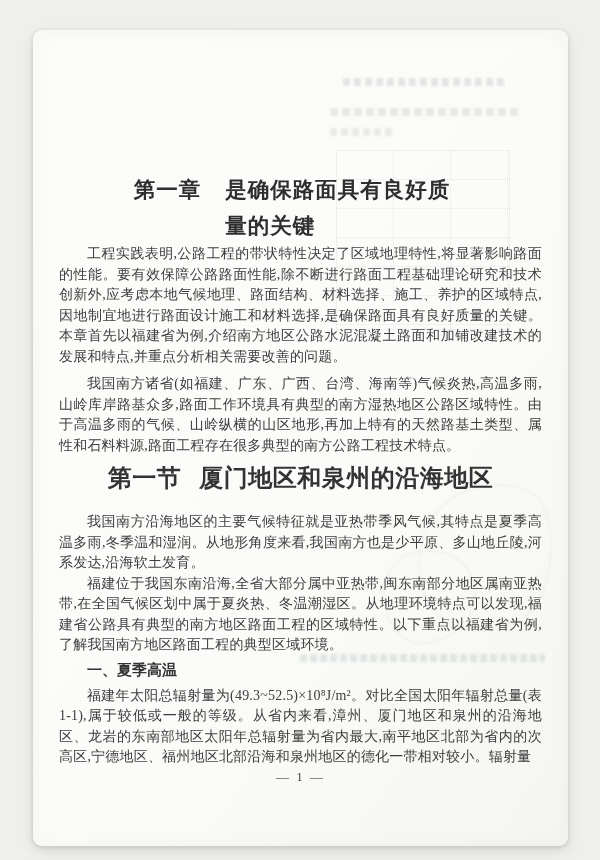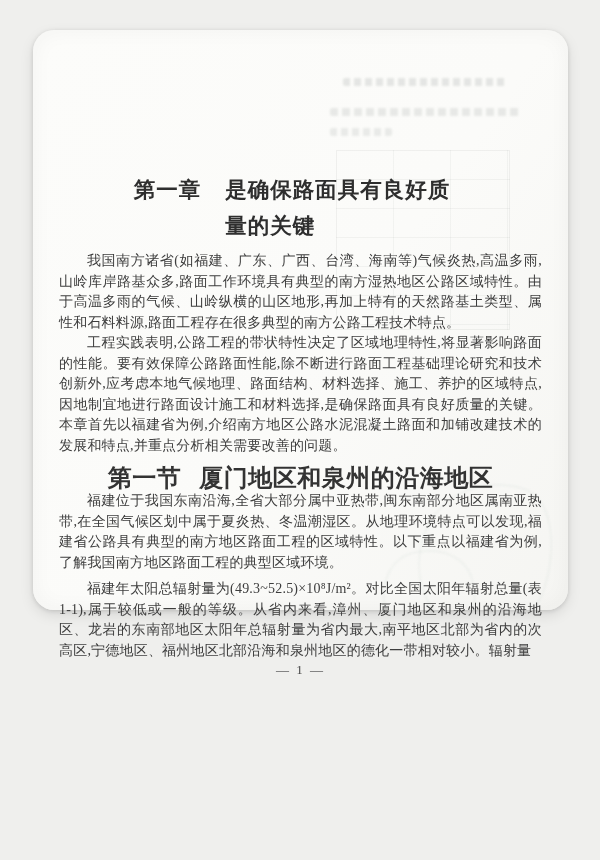--- a/index.html
+++ b/index.html
@@ -3,24 +3,24 @@
 <meta charset="utf-8">
 <style>
   html,body{margin:0;padding:0;}
   body{
     width:600px;height:860px;overflow:hidden;
     background:#efefed;
     font-family:"Liberation Serif","DejaVu Serif",serif;
   }
   .canvas{position:relative;width:600px;height:860px;}
   .paper{
-    position:absolute;left:33px;top:30px;width:535px;height:580px;
+    position:absolute;left:33px;top:30px;width:535px;height:816px;
     box-sizing:border-box;
     background:linear-gradient(125deg,#fcfcfa 0%,#fbfbf9 55%,#f5f5f2 100%);
-    border-radius:21px;
+    border-radius:9px;
     box-shadow:0 1px 4px rgba(0,0,0,.13),0 5px 14px rgba(0,0,0,.10),
                inset 0 0 22px rgba(60,60,50,.04);
   }
   .content{position:relative;z-index:2;padding:0 26px;}
   
   .chapter{
     margin:142px 0 0 0;display:flex;justify-content:center;gap:24px;
     font-size:21.5px;line-height:36px;font-weight:bold;color:#2e2e2e;
     letter-spacing:1px;
   }
@@ -90,32 +90,34 @@
       <div class="bl bl-text t4"></div>
     </div>
 
     <div class="content">
 
       <h1 class="chapter">
         <span class="ch-label">第一章</span>
         <span class="ch-title">是确保路面具有良好质量的关键</span>
       </h1>
 
+      <p class="body-p">工程实践表明,公路工程的带状特性决定了区域地理特性,将显著影响路面的性能。要有效保障公路路面性能,除不断进行路面工程基础理论研究和技术创新外,应考虑本地气候地理、路面结构、材料选择、施工、养护的区域特点,因地制宜地进行路面设计施工和材料选择,是确保路面具有良好质量的关键。本章首先以福建省为例,介绍南方地区公路水泥混凝土路面和加铺改建技术的发展和特点,并重点分析相关需要改善的问题。</p>
+
       <p class="body-p p-first">我国南方诸省(如福建、广东、广西、台湾、海南等)气候炎热,高温多雨,山岭库岸路基众多,路面工作环境具有典型的南方湿热地区公路区域特性。由于高温多雨的气候、山岭纵横的山区地形,再加上特有的天然路基土类型、属性和石料料源,路面工程存在很多典型的南方公路工程技术特点。</p>
-
-      <p class="body-p">工程实践表明,公路工程的带状特性决定了区域地理特性,将显著影响路面的性能。要有效保障公路路面性能,除不断进行路面工程基础理论研究和技术创新外,应考虑本地气候地理、路面结构、材料选择、施工、养护的区域特点,因地制宜地进行路面设计施工和材料选择,是确保路面具有良好质量的关键。本章首先以福建省为例,介绍南方地区公路水泥混凝土路面和加铺改建技术的发展和特点,并重点分析相关需要改善的问题。</p>
 
       <h2 class="section">
         <span class="sec-label">第一节</span>
         <span class="sec-title">厦门地区和泉州的沿海地区</span>
       </h2>
 
+      <p class="body-p p-after-section">我国南方沿海地区的主要气候特征就是亚热带季风气候,其特点是夏季高温多雨,冬季温和湿润。从地形角度来看,我国南方也是少平原、多山地丘陵,河系发达,沿海软土发育。</p>
 
       <p class="body-p">福建位于我国东南沿海,全省大部分属中亚热带,闽东南部分地区属南亚热带,在全国气候区划中属于夏炎热、冬温潮湿区。从地理环境特点可以发现,福建省公路具有典型的南方地区路面工程的区域特性。以下重点以福建省为例,了解我国南方地区路面工程的典型区域环境。</p>
 
+      <h3 class="subsection">一、夏季高温</h3>
 
       <p class="body-p p-after-sub">福建年太阳总辐射量为(49.3~52.5)×10⁸J/m²。对比全国太阳年辐射总量(表1-1),属于较低或一般的等级。从省内来看,漳州、厦门地区和泉州的沿海地区、龙岩的东南部地区太阳年总辐射量为省内最大,南平地区北部为省内的次高区,宁德地区、福州地区北部沿海和泉州地区的德化一带相对较小。辐射量</p>
 
       <div class="folio">— 1 —</div>
 
     </div>
   </div>
 </div>
 
 </body></html>

